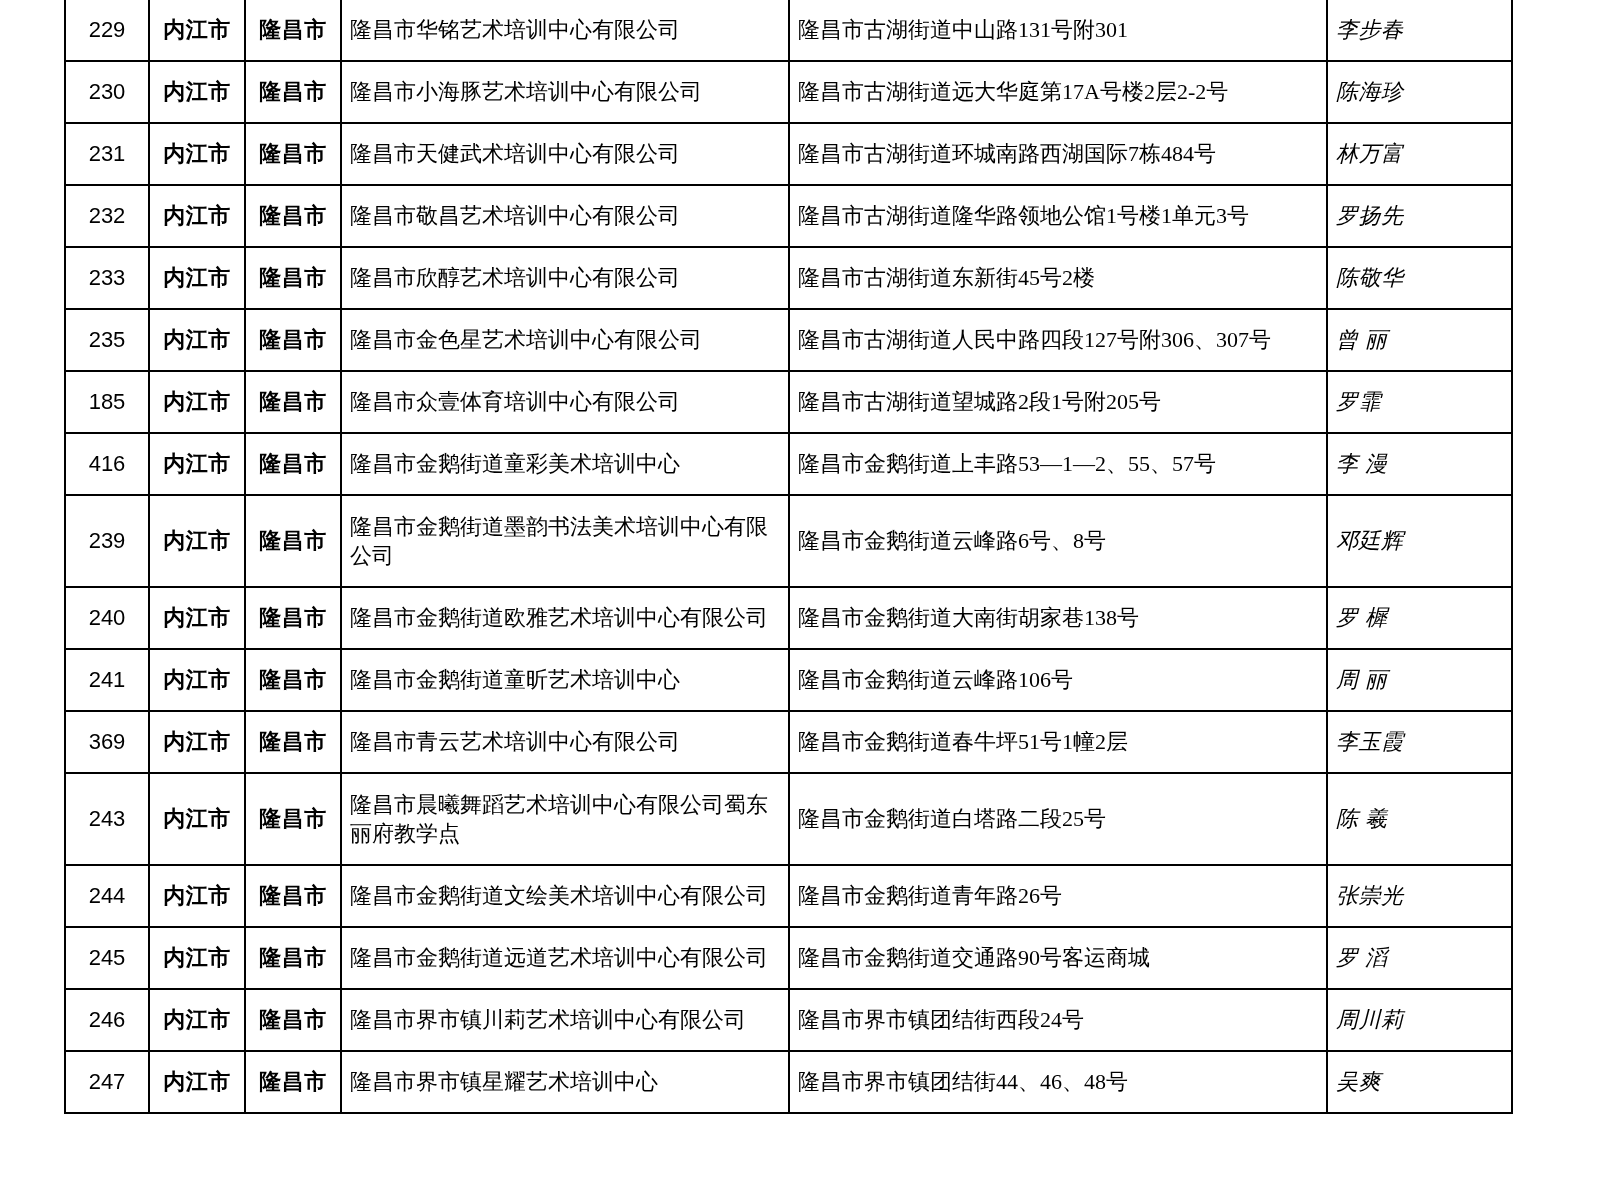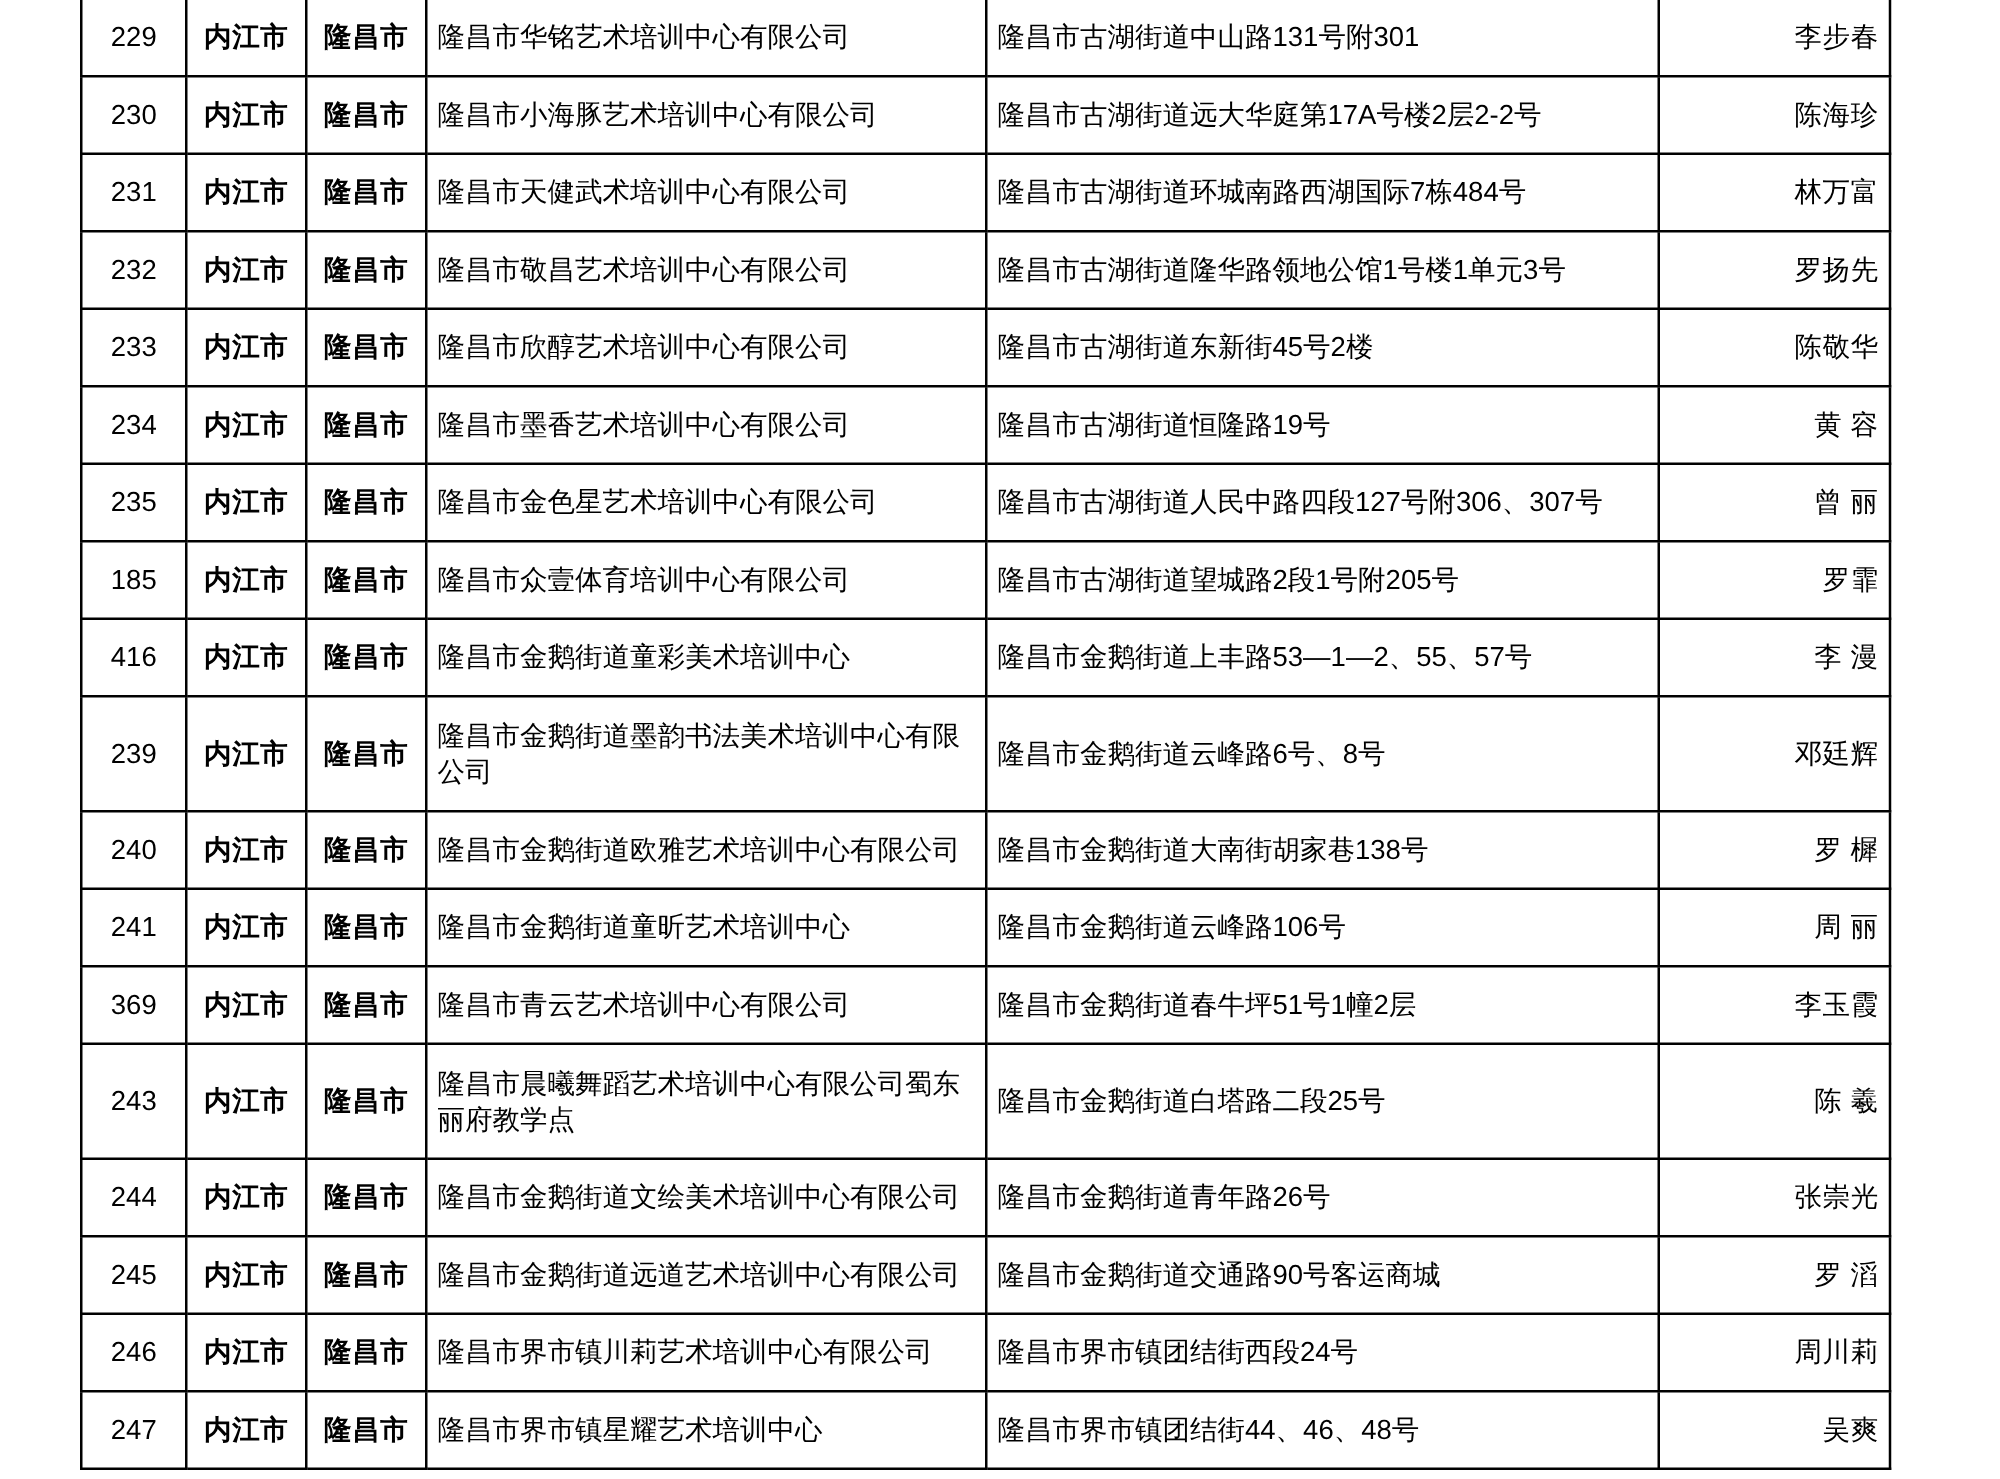--- a/index.html
+++ b/index.html
@@ -59,24 +59,26 @@
     font-weight: bold;
   }
   td.name {
     text-align: left;
     padding-left: 10px;
     border-radius: 31px;
   }
   td.addr {
     text-align: left;
     padding-left: 10px;
+    font-family: Liberation Serif, serif;
   }
   td.person {
-    text-align: right;
+    text-align: left;
     letter-spacing: 0.5px;
+    font-style: italic;
   }
   tr.tall td { height: 78px; }
   tr.normal td { height: 48px; }
 </style>
 </head>
 <body>
 
 <div class="page">
   <div class="table-wrap">
     <table class="reg-table">
@@ -123,28 +125,20 @@
           </tr>
           <tr class="normal">
             <td class="idx">233</td>
             <td class="city">内江市</td>
             <td class="county">隆昌市</td>
             <td class="name">隆昌市欣醇艺术培训中心有限公司</td>
             <td class="addr">隆昌市古湖街道东新街45号2楼</td>
             <td class="person">陈敬华</td>
           </tr>
           <tr class="normal">
-            <td class="idx">234</td>
-            <td class="city">内江市</td>
-            <td class="county">隆昌市</td>
-            <td class="name">隆昌市墨香艺术培训中心有限公司</td>
-            <td class="addr">隆昌市古湖街道恒隆路19号</td>
-            <td class="person">黄 容</td>
-          </tr>
-          <tr class="normal">
             <td class="idx">235</td>
             <td class="city">内江市</td>
             <td class="county">隆昌市</td>
             <td class="name">隆昌市金色星艺术培训中心有限公司</td>
             <td class="addr">隆昌市古湖街道人民中路四段127号附306、307号</td>
             <td class="person">曾 丽</td>
           </tr>
           <tr class="normal">
             <td class="idx">185</td>
             <td class="city">内江市</td>

